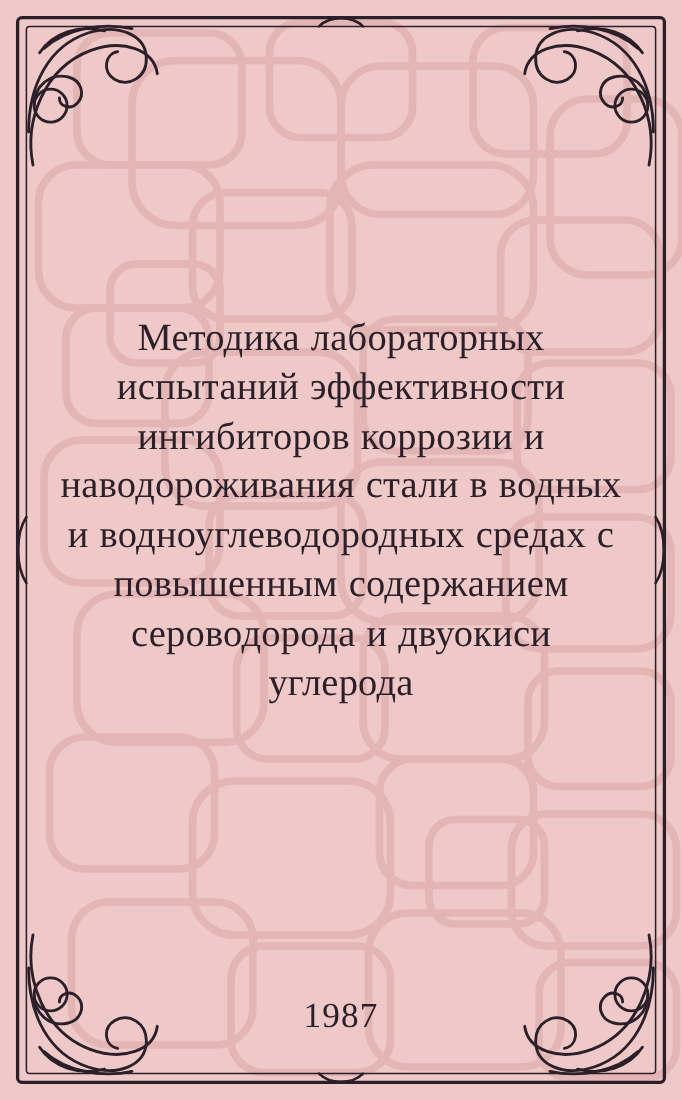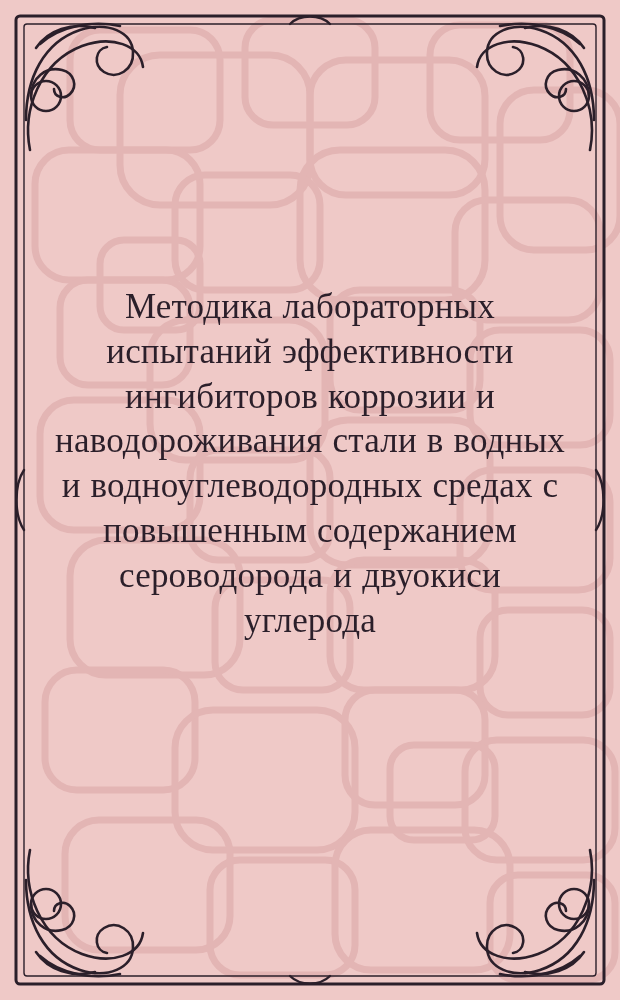--- a/index.html
+++ b/index.html
@@ -173,15 +173,16 @@
         <path d="M24 470 C14 485 14 515 24 530"></path>
         <path d="M596 470 C606 485 606 515 596 530"></path>
         <path d="M290 24 C300 14 320 14 330 24"></path>
         <path d="M290 976 C300 986 320 986 330 976"></path>
       </g>
     </svg>
   </div>
 
   <div class="content">
     <div class="title">Методика лабораторных испытаний эффективности ингибиторов коррозии и наводороживания стали в водных и водноуглеводородных средах с повышенным содержанием сероводорода и двуокиси углерода</div>
+    <div class="year">1987</div>
   </div>
 
 </div>
 
 </body></html>

